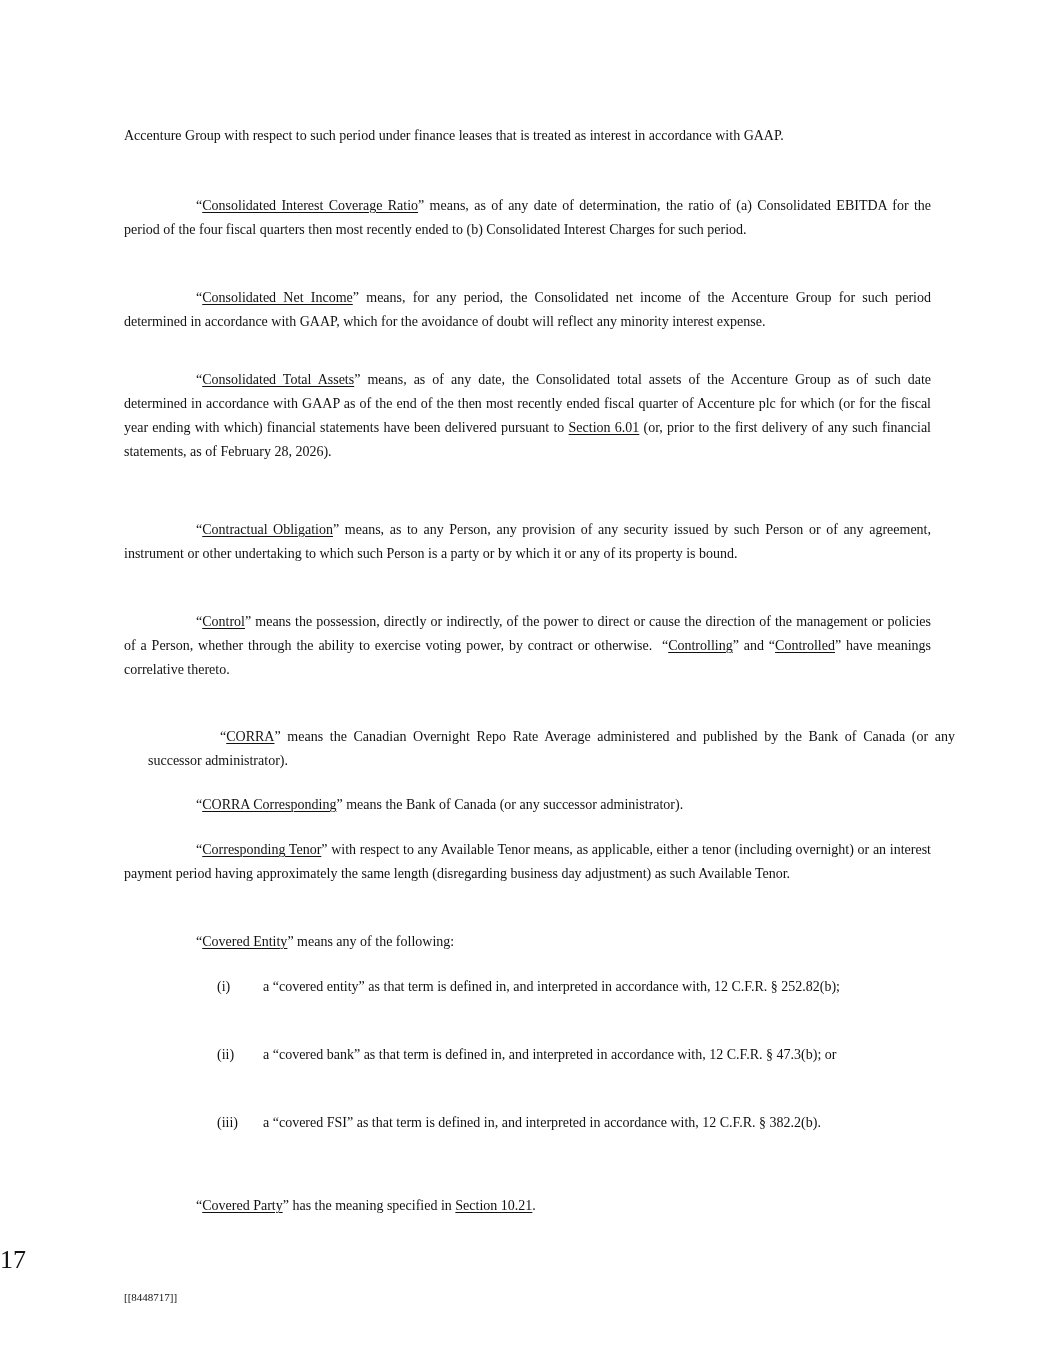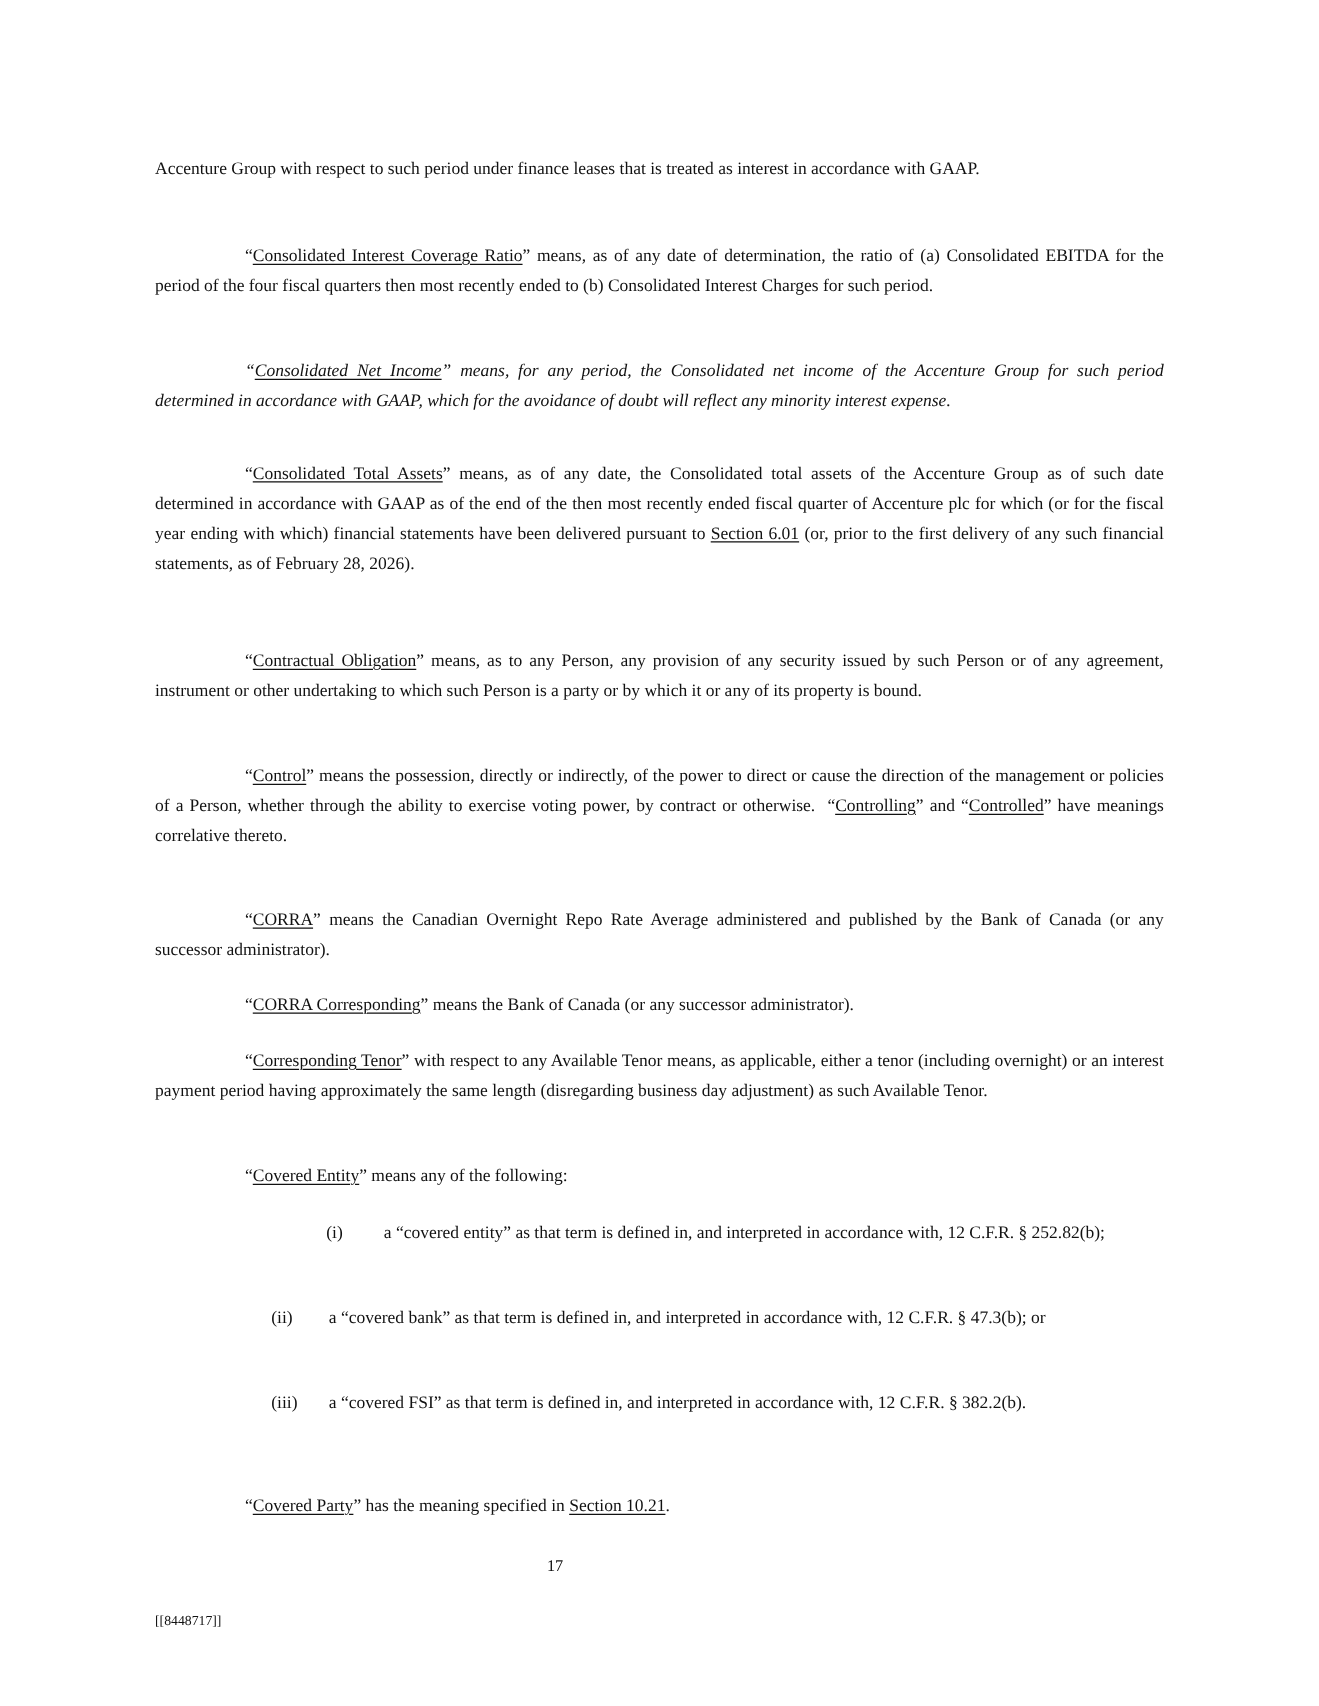--- a/index.html
+++ b/index.html
@@ -6,70 +6,70 @@
   body { width: 1055px; height: 1365px; position: relative; overflow: hidden;
          font-family: "Liberation Serif", serif; color: #111111; }
   .page { position: absolute; left: 124px; top: 124px; width: 807px; }
   p { margin: 0; font-size: 14px; line-height: 24px; text-align: justify; }
   .indent { text-indent: 72px; }
   .para { position: absolute; left: 0; width: 807px; }
   .u { text-decoration: underline; text-underline-offset: 2px; text-decoration-thickness: 1px; }
   .sub { position: absolute; left: 62px; width: 745px; }
   .sub p { text-indent: 31px; }
   .label { display: inline-block; width: 46px; text-indent: 0; }
-  .pagenum { position: absolute; top: 1245px; left: 0; width: 888px; text-align: center;
-             font-size: 13px; }
+  .pagenum { position: absolute; top: 1245px; left: 0; width: 888px; 
+             font-size: 26px; }
   .docid { position: absolute; top: 1291px; left: 124px; font-size: 11px; }
 </style>
 </head>
 <body>
 
 <div class="page">
 
   <div class="para" style="top:0px;">
     <p>Accenture Group with respect to such period under finance leases that is treated as interest in accordance with GAAP.</p>
   </div>
 
   <div class="para" style="top:70px;">
     <p class="indent"><span>“</span><span class="u">Consolidated Interest Coverage Ratio</span><span>”</span><span> means, as of any date of determination, the ratio of (a) Consolidated EBITDA for the period of the four fiscal quarters then most recently ended to (b) Consolidated Interest Charges for such period.</span></p>
   </div>
 
-  <div class="para" style="top:162px;font-style:italic;">
+  <div class="para" style="top:162px;">
     <p class="indent"><span>“</span><span class="u">Consolidated Net Income</span><span>”</span><span> means, for any period, the Consolidated net income of the Accenture Group for such period determined in accordance with GAAP, which for the avoidance of doubt will reflect any minority interest expense.</span></p>
   </div>
 
   <div class="para" style="top:244px;">
     <p class="indent"><span>“</span><span class="u">Consolidated Total Assets</span><span>”</span><span> means, as of any date, the Consolidated total assets of the Accenture Group as of such date determined in accordance with GAAP as of the end of the then most recently ended fiscal quarter of Accenture plc for which (or for the fiscal year ending with which) financial statements have been delivered pursuant to </span><span class="u">Section 6.01</span><span> (or, prior to the first delivery of any such financial statements, as of February 28, 2026).</span></p>
   </div>
 
   <div class="para" style="top:394px;">
     <p class="indent"><span>“</span><span class="u">Contractual Obligation</span><span>”</span><span> means, as to any Person, any provision of any security issued by such Person or of any agreement, instrument or other undertaking to which such Person is a party or by which it or any of its property is bound.</span></p>
   </div>
 
   <div class="para" style="top:486px;">
     <p class="indent" style="white-space:pre-wrap;"><span>“</span><span class="u">Control</span><span>”</span><span> means the possession, directly or indirectly, of the power to direct or cause the direction of the management or policies of a Person, whether through the ability to exercise voting power, by contract or otherwise.  </span><span>“</span><span class="u">Controlling</span><span>”</span><span> and </span><span>“</span><span class="u">Controlled</span><span>”</span><span> have meanings correlative thereto.</span></p>
   </div>
 
-  <div class="para" style="top:601px;">
+  <div class="para" style="top:601px;margin-left:24px;">
     <p class="indent"><span>“</span><span class="u">CORRA</span><span>”</span><span> means the Canadian Overnight Repo Rate Average administered and published by the Bank of Canada (or any successor administrator).</span></p>
   </div>
 
   <div class="para" style="top:669px;">
     <p class="indent"><span>“</span><span class="u">CORRA Corresponding</span><span>”</span><span> means the Bank of Canada (or any successor administrator).</span></p>
   </div>
 
   <div class="para" style="top:714px;">
     <p class="indent"><span>“</span><span class="u">Corresponding Tenor</span><span>”</span><span> with respect to any Available Tenor means, as applicable, either a tenor (including overnight) or an interest payment period having approximately the same length (disregarding business day adjustment) as such Available Tenor.</span></p>
   </div>
 
   <div class="para" style="top:806px;">
     <p class="indent"><span>“</span><span class="u">Covered Entity</span><span>”</span><span> means any of the following:</span></p>
   </div>
 
-  <div class="sub" style="top:851px;margin-left:44px;">
+  <div class="sub" style="top:851px;">
     <p><span class="label">(i)</span><span>a “covered entity” as that term is defined in, and interpreted in accordance with, 12 C.F.R. § 252.82(b);</span></p>
   </div>
 
   <div class="sub" style="top:919px;">
     <p><span class="label">(ii)</span><span>a “covered bank” as that term is defined in, and interpreted in accordance with, 12 C.F.R. § 47.3(b); or</span></p>
   </div>
 
   <div class="sub" style="top:987px;">
     <p><span class="label">(iii)</span><span>a “covered FSI” as that term is defined in, and interpreted in accordance with, 12 C.F.R. § 382.2(b).</span></p>
   </div>

